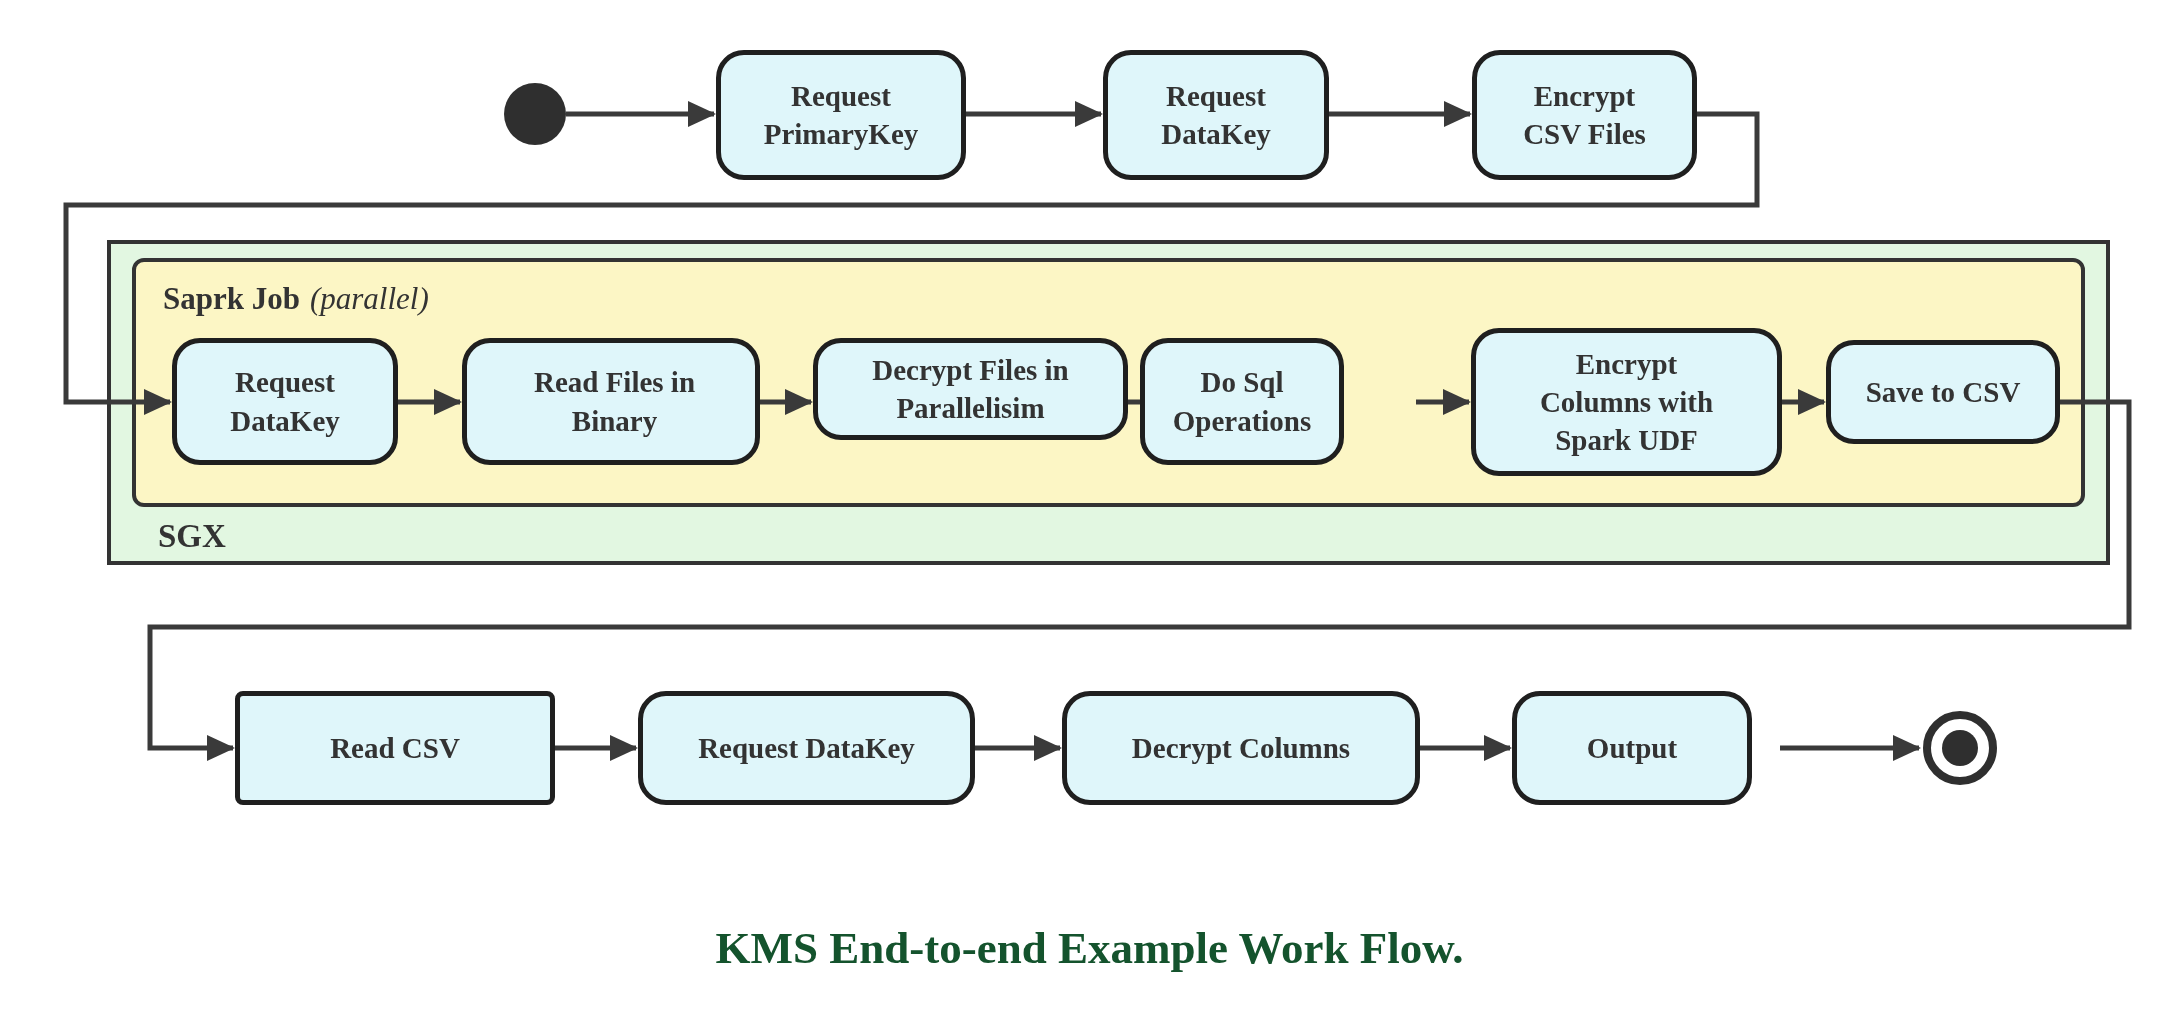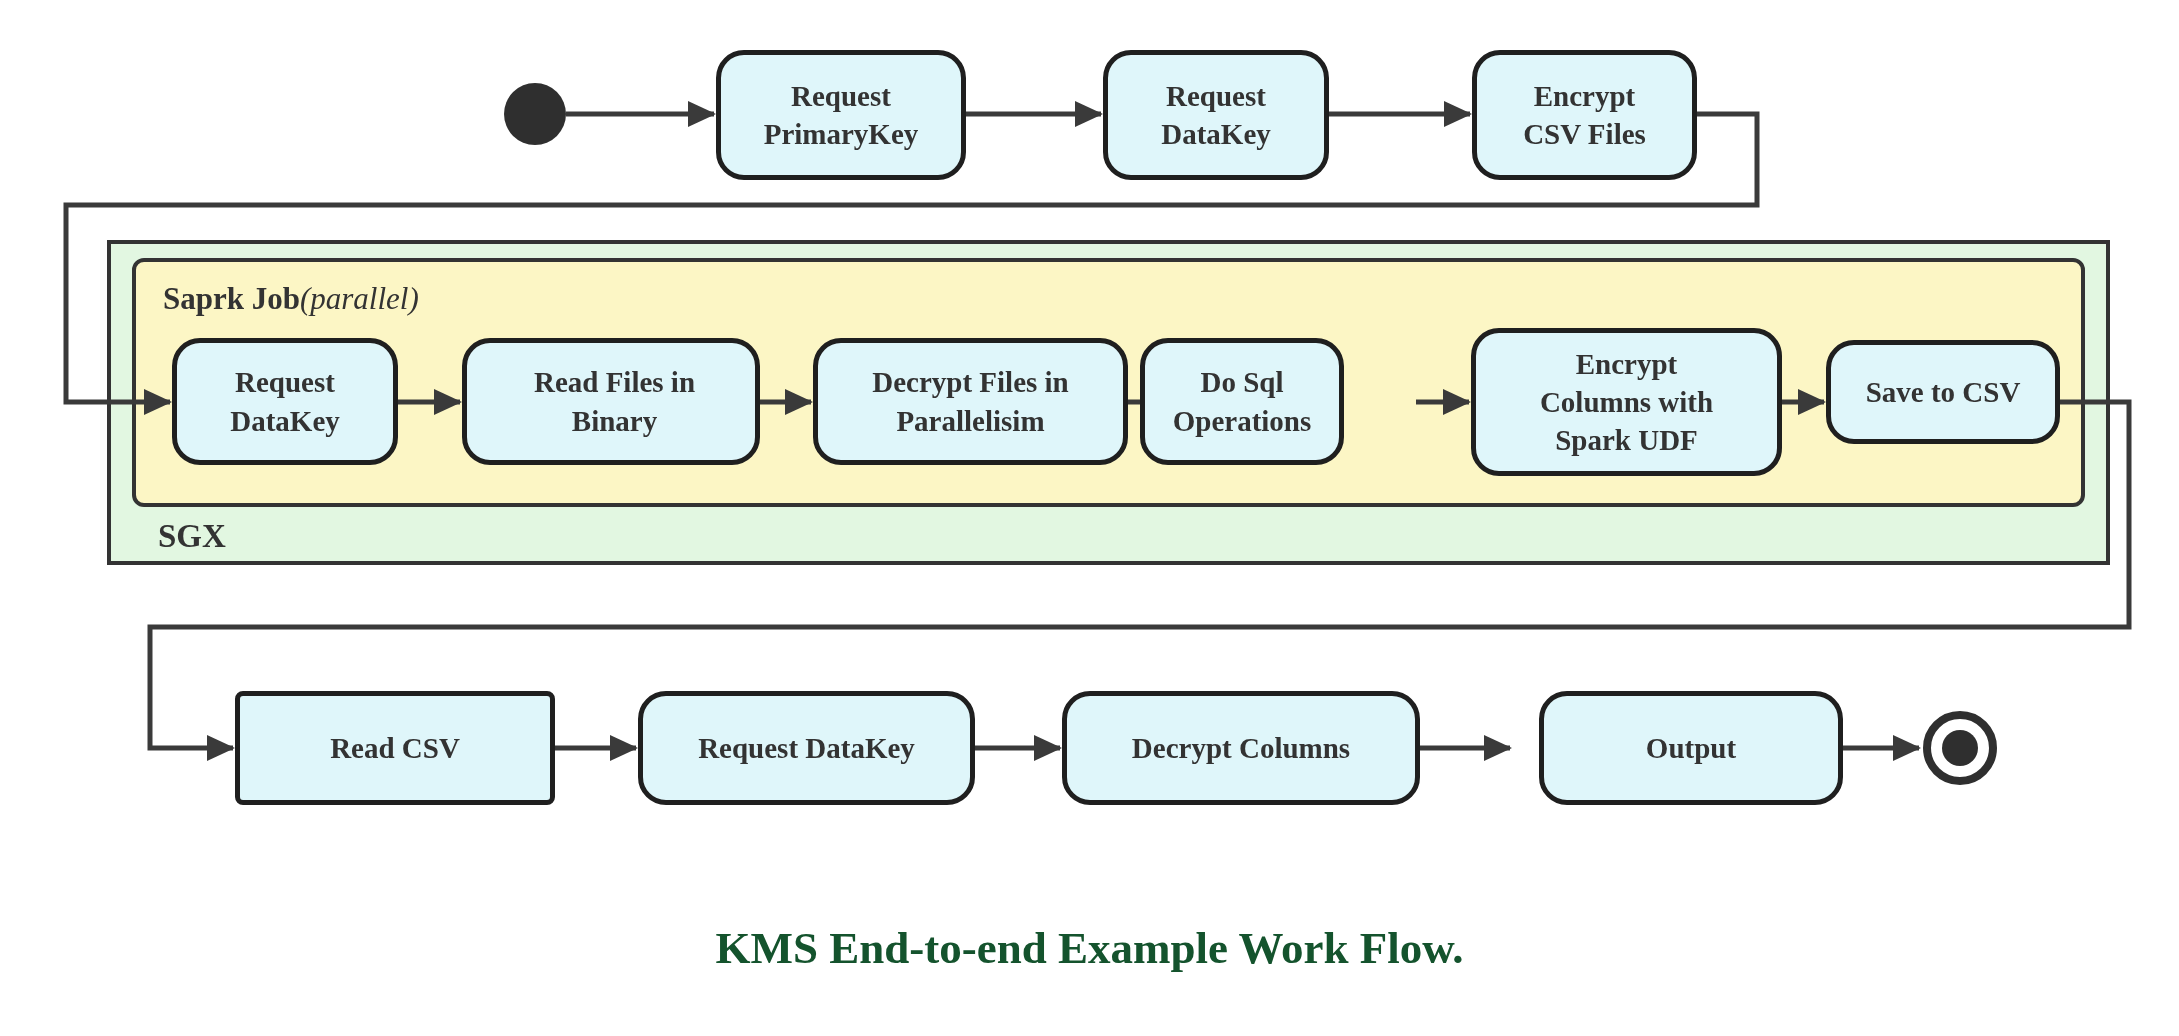--- a/index.html
+++ b/index.html
@@ -23,21 +23,21 @@
   .region.spark{
     left:132px;top:258px;width:1953px;height:249px;
     background:var(--spark-region-fill,#fcf6c5);
     border:4px solid var(--region-border,#333333);
     border-radius:12px;
   }
   .region-title{
     position:absolute;left:163px;top:281px;
     font-size:31px;font-weight:bold;white-space:nowrap;
   }
-  .region-title .annot{font-weight:normal;font-style:italic;}
+  .region-title .annot{font-weight:normal;font-style:italic;margin-left:10px;}
   .sgx-title{
     position:absolute;left:158px;top:518px;
     font-size:33px;font-weight:bold;
   }
   .state{
     position:absolute;box-sizing:border-box;
     background:var(--node-fill,#dff6fa);
     border:5px solid var(--node-border,#1f1f1f);
     border-radius:28px;
     display:flex;align-items:center;justify-content:center;
@@ -45,29 +45,29 @@
     font-weight:bold;font-size:29px;line-height:1.32;
     white-space:pre-line;
   }
   
   .n-t1{left:716px;top:50px;width:250px;height:130px;}
   .n-t2{left:1103px;top:50px;width:226px;height:130px;}
   .n-t3{left:1472px;top:50px;width:225px;height:130px;}
   
   .n-m1{left:172px;top:338px;width:226px;height:127px;}
   .n-m2{left:462px;top:338px;width:298px;height:127px;padding-left:7px;}
-  .n-m3{left:813px;top:338px;width:315px;height:127px;}
+  .n-m3{left:813px;top:338px;width:315px;height:102px;}
   .n-m4{left:1140px;top:338px;width:204px;height:127px;}
   .n-m5{left:1471px;top:328px;width:311px;height:148px;}
   .n-m6{left:1826px;top:340px;width:234px;height:104px;}
   
   .n-b1{left:235px;top:691px;width:320px;height:114px;border-radius:8px;}
   .n-b2{left:638px;top:691px;width:337px;height:114px;}
   .n-b3{left:1062px;top:691px;width:358px;height:114px;}
-  .n-b4{left:1512px;top:691px;width:304px;height:114px;margin-left:27px;}
+  .n-b4{left:1512px;top:691px;width:240px;height:114px;}
   .start-node{
     position:absolute;left:504px;top:83px;width:62px;height:62px;
     border-radius:50%;background:#2f2f2f;
   }
   .end-node{
     position:absolute;left:1923px;top:711px;width:74px;height:74px;
     box-sizing:border-box;border:8px solid #2f2f2f;border-radius:50%;
     background:#ffffff;display:flex;align-items:center;justify-content:center;
   }
   .end-node .dot{width:36px;height:36px;border-radius:50%;background:#2f2f2f;}

